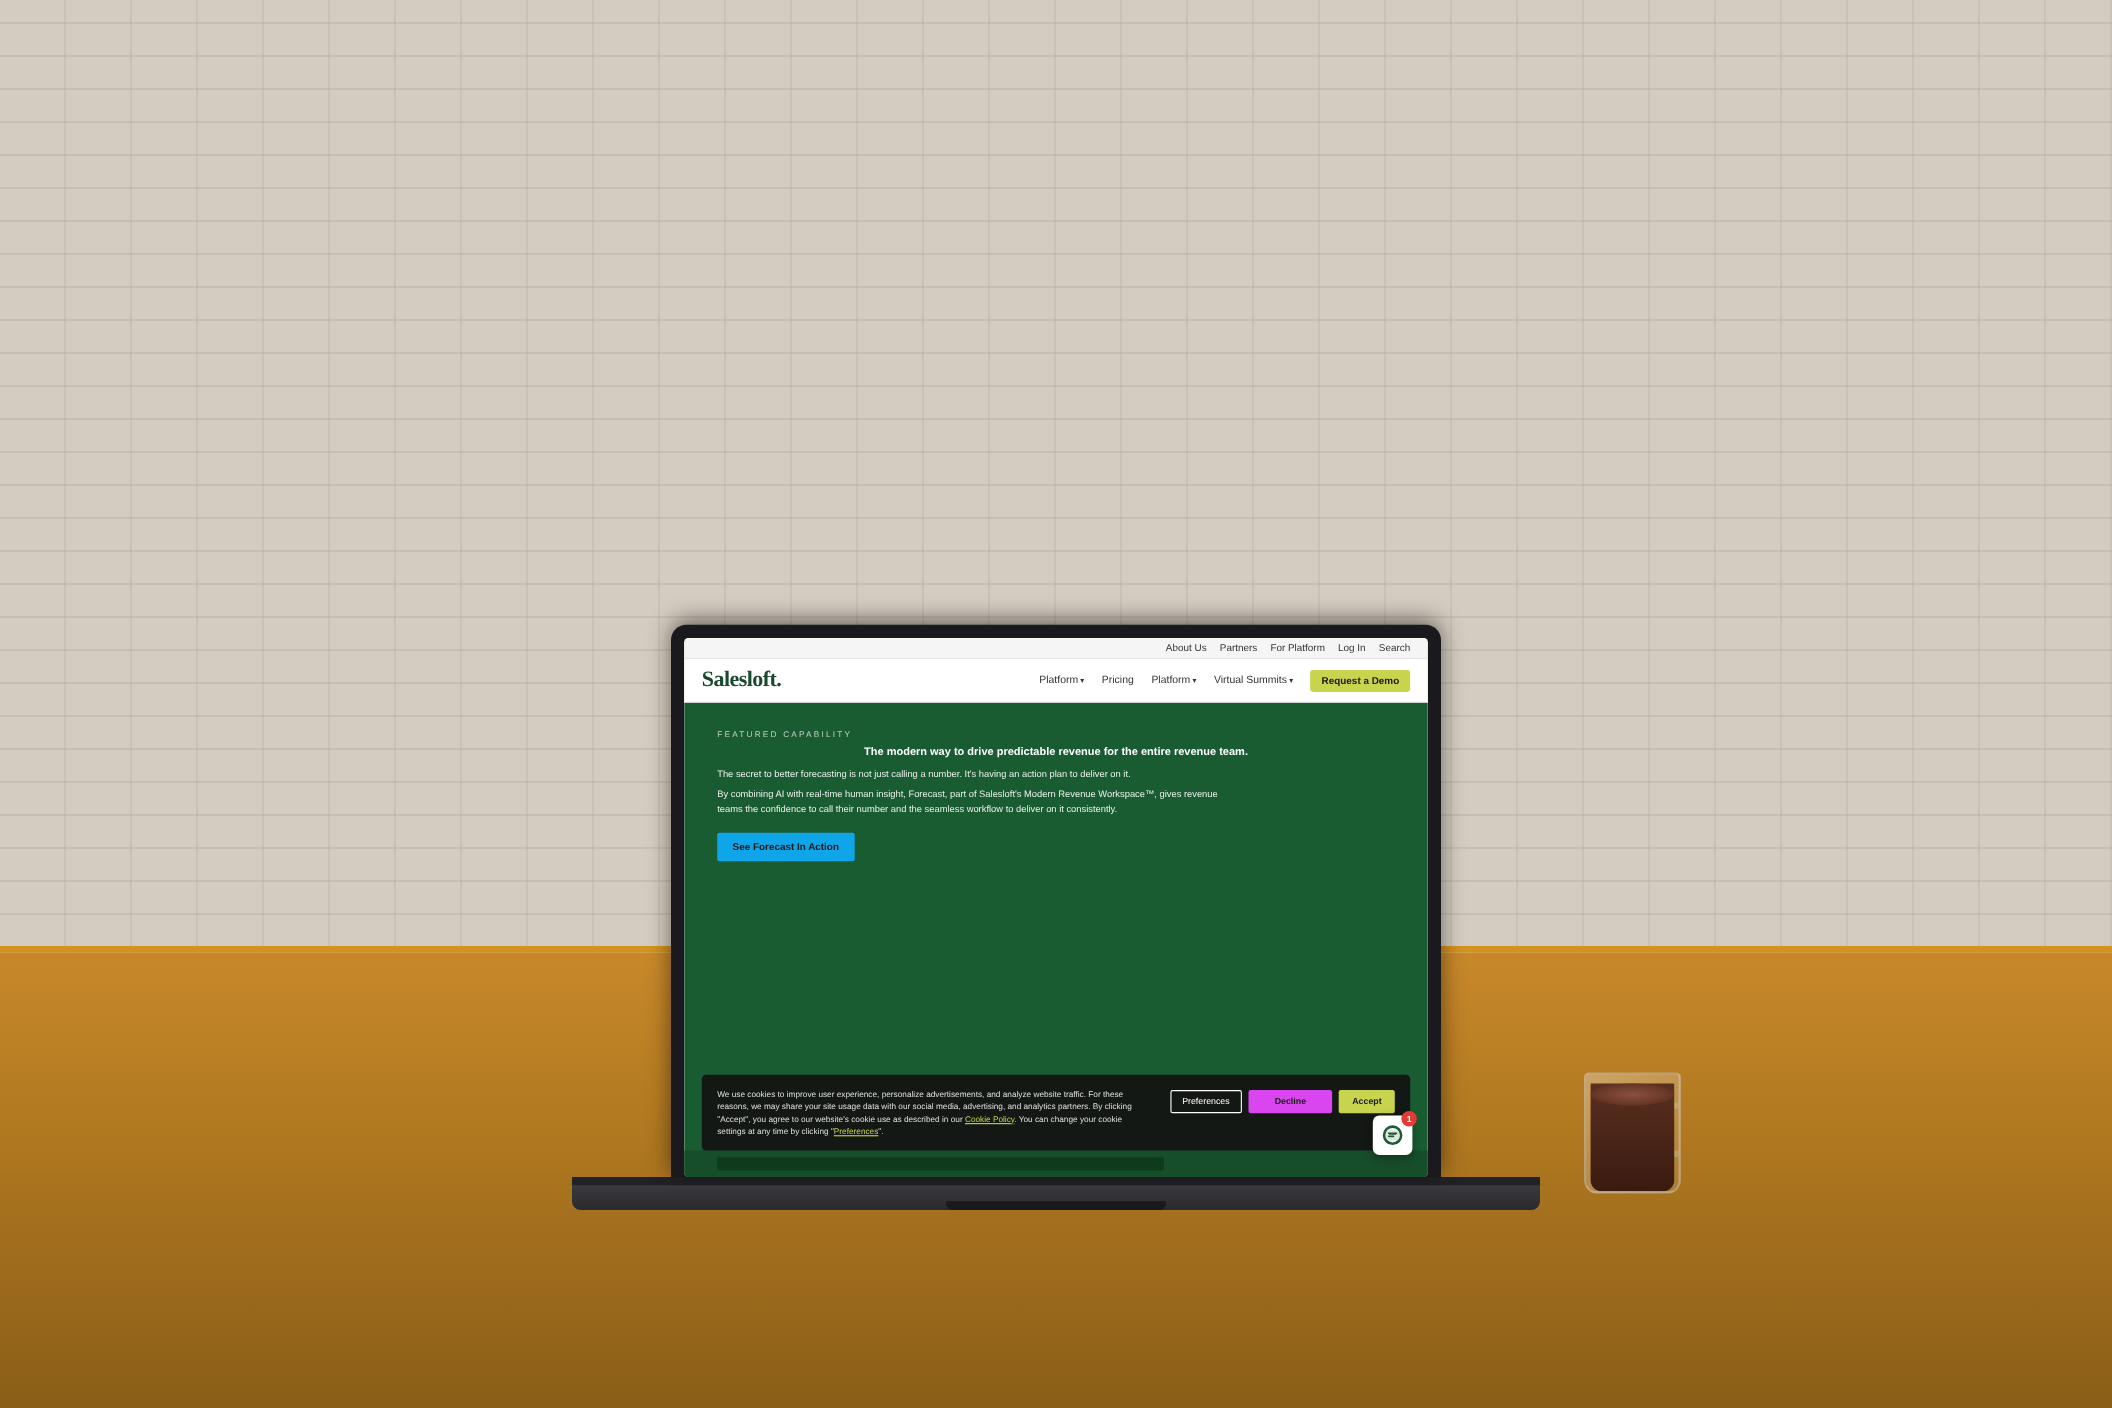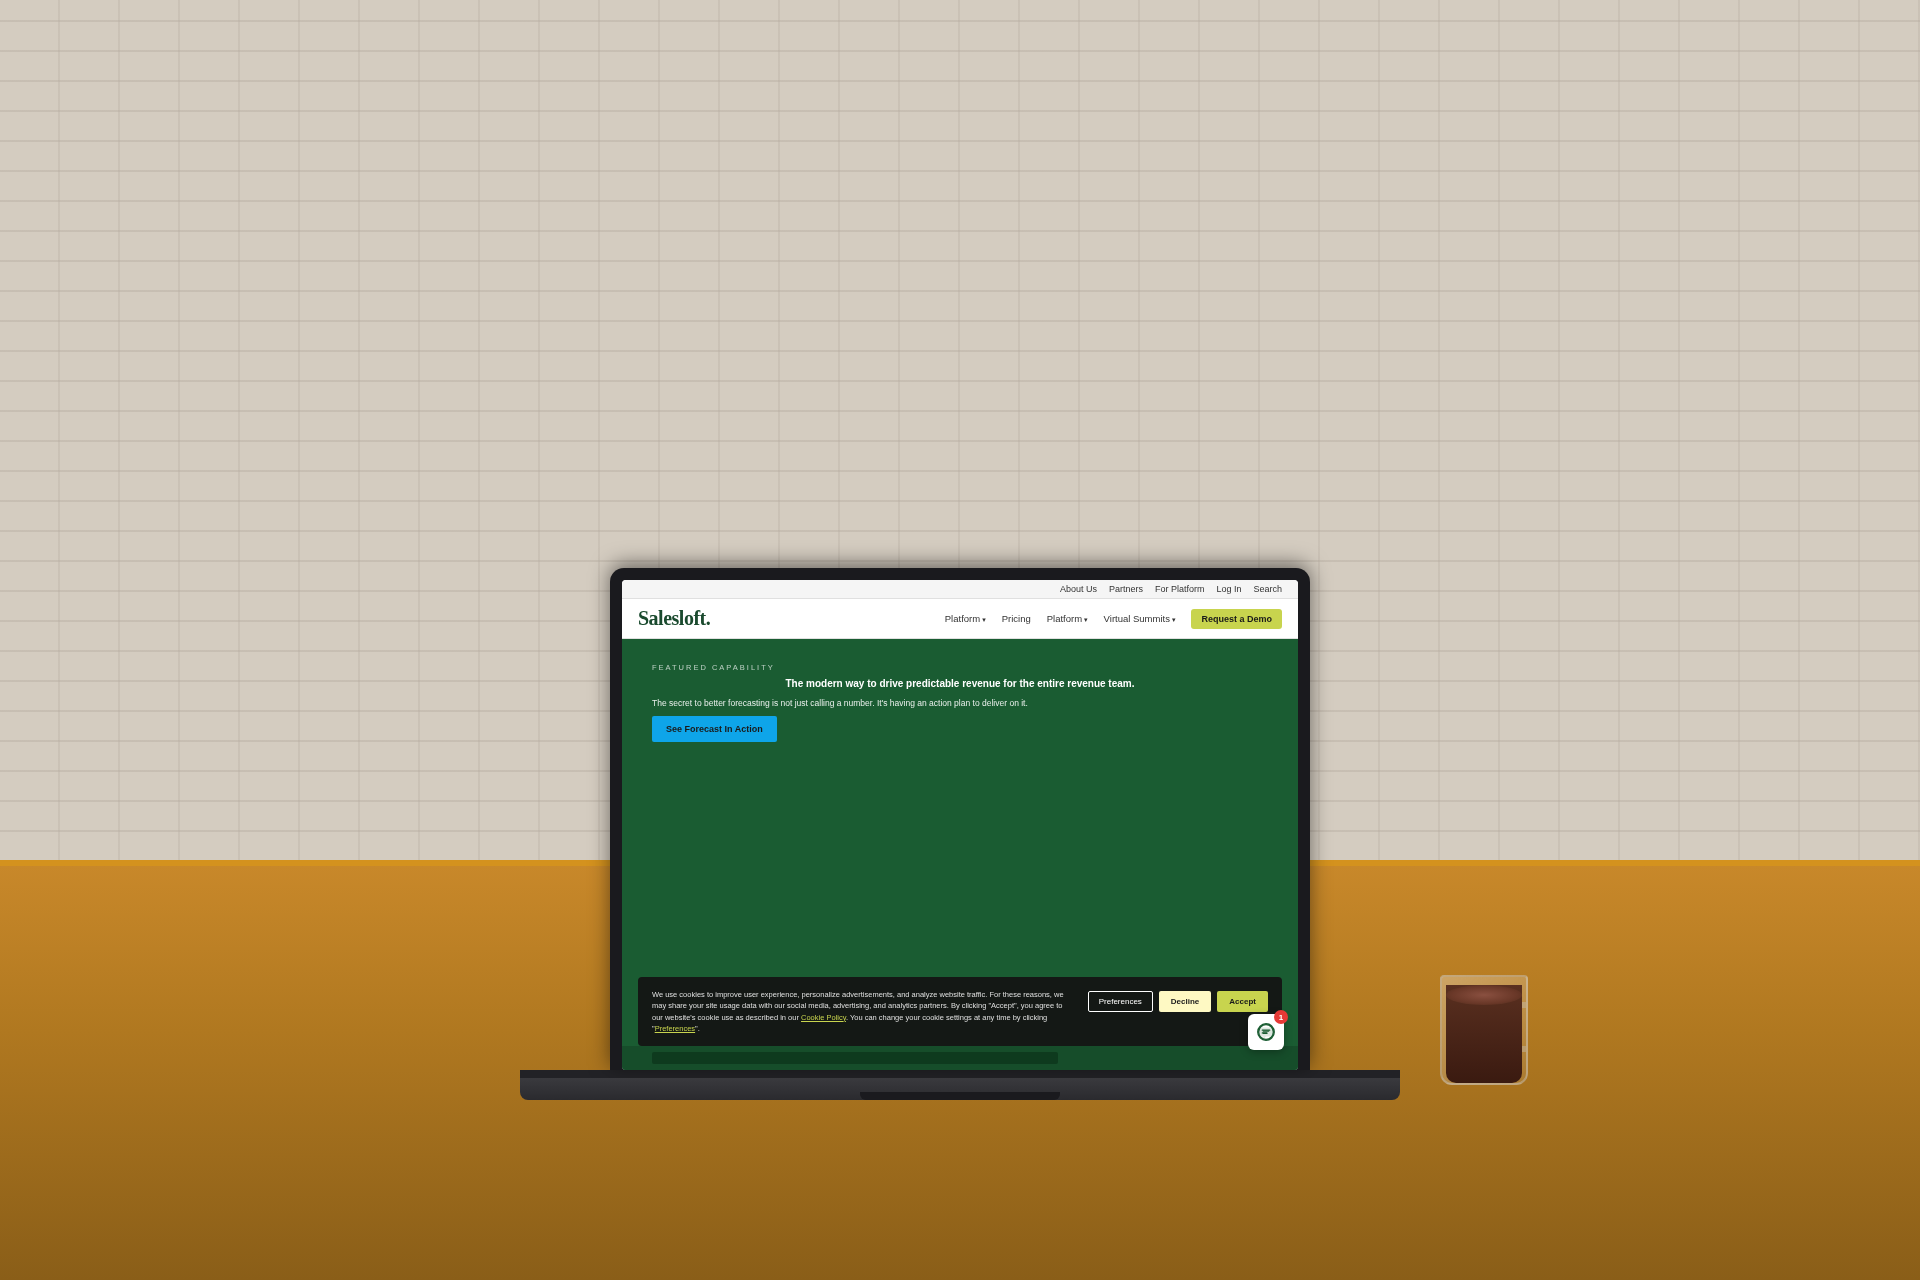--- a/index.html
+++ b/index.html
@@ -349,24 +349,24 @@
       background: transparent;
       border: 1.5px solid white;
       color: white;
       padding: 5px 10px;
       font-size: 8px;
       cursor: pointer;
       border-radius: 2px;
     }
 
     .btn-decline {
-      background: #fef9c3;
+      background: #d946ef;
       border: none;
       color: #1a1a1a;
-      padding: 6px 12px;
+      padding: 6px 24px;
       font-size: 8px;
       cursor: pointer;
       border-radius: 2px;
       font-weight: 600;
     }
 
     .btn-accept {
       background: #c8d44e;
       border: none;
       color: #1a1a1a;
@@ -457,20 +457,21 @@
                 <span>Virtual Summits</span><span class="nav-dropdown-arrow">▾</span>
               </a>
               <button class="cta-btn">Request a Demo</button>
             </div>
           </div>
 
           <div class="hero">
             <div class="featured-label">FEATURED CAPABILITY</div>
             <div class="hero-subtitle">The modern way to drive predictable revenue for the entire revenue team.</div>
             <div class="hero-body">The secret to better forecasting is not just calling a number. It's having an action plan to deliver on it.</div>
+            <div class="hero-body2">By combining AI with real-time human insight, Forecast, part of Salesloft's Modern Revenue Workspace™, gives revenue teams the confidence to call their number and the seamless workflow to deliver on it consistently.</div>
             <button class="cta-green-btn">See Forecast In Action</button>
 
             <div class="hero-bottom-bar">
               <div class="hero-bottom-bar-inner"></div>
             </div>
 
             
             <div class="cookie-banner">
               <div class="cookie-text">
                 <span>We use cookies to improve user experience, personalize advertisements, and analyze website traffic. For these reasons, we may share your site usage data with our social media, advertising, and analytics partners. By clicking "Accept", you agree to our website's cookie use as described in our </span><span class="cookie-link">Cookie Policy</span><span>. You can change your cookie settings at any time by clicking "</span><span class="cookie-link">Preferences</span><span>".</span>

